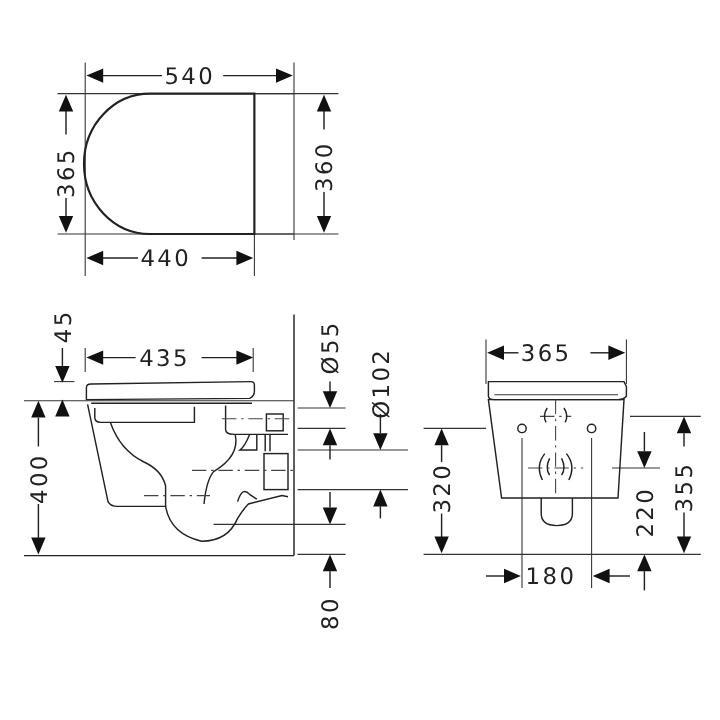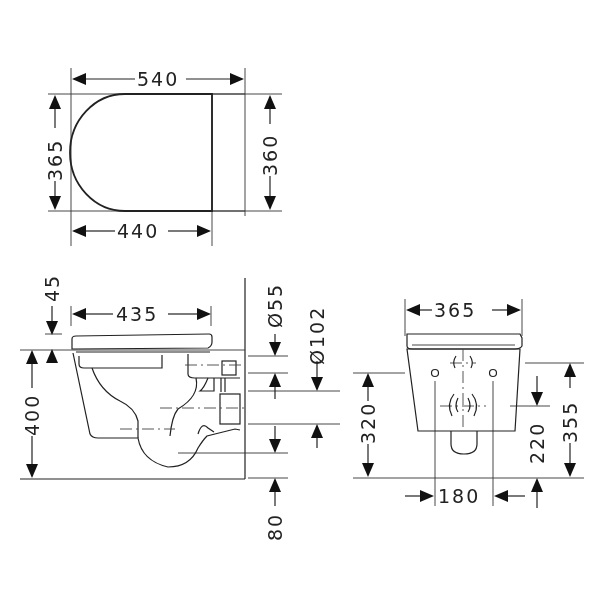--- a/index.html
+++ b/index.html
@@ -1,17 +1,17 @@
 <!DOCTYPE html>
 <html><head>
 <meta charset="utf-8">
 <style>
   html, body { margin: 0; padding: 0; background: #ffffff; }
   body { width: 600px; height: 600px; overflow: hidden; position: relative; }
-  #canvas { position: absolute; left: 0; top: 16px; width: 600px; height: 464px; }
+  #canvas { position: absolute; left: 0; top: 0; width: 600px; height: 464px; }
   svg text { font-family: "DejaVu Sans", sans-serif; font-size: 19px; fill: #222; letter-spacing: 2px; }
   .ln { stroke: #222; stroke-width: 1.2; fill: none; }
   .thin { stroke: #333; stroke-width: 0.9; fill: none; }
   .thick { stroke: #222; stroke-width: 1.8; fill: none; }
   .dash { stroke: #444; stroke-width: 0.9; fill: none; stroke-dasharray: 12 4 2 4; }
   .arr { fill: #111; stroke: none; }
 </style>
 </head>
 <body>
 

